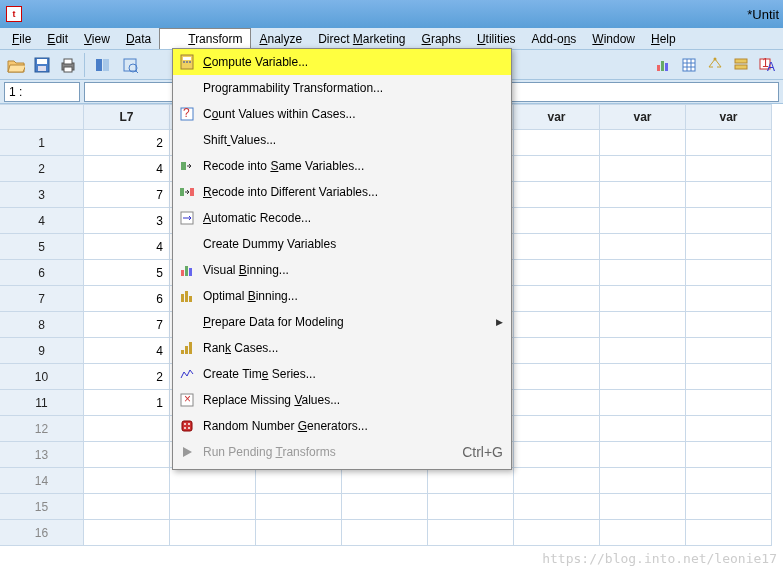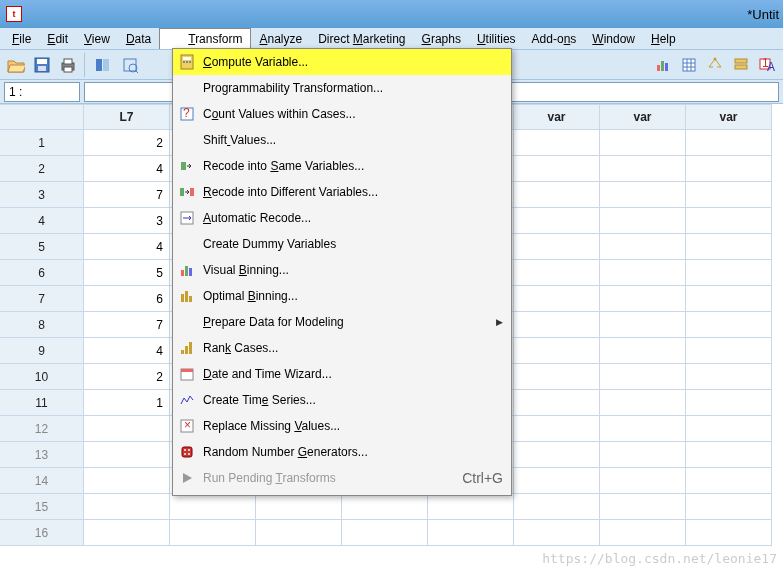--- a/index.html
+++ b/index.html
@@ -386,29 +386,20 @@
           <rect x="2" y="10" width="3" height="4" fill="#c8a030"></rect>
           <rect x="6" y="6" width="3" height="8" fill="#c8a030"></rect>
           <rect x="10" y="2" width="3" height="12" fill="#c8a030"></rect>
         </svg>
       </span>
       <span class="dd-label">Ran<u>k</u> Cases...</span>
     </div>
     <div class="dd-item">
       <span class="dd-icon">
         <svg width="16" height="16">
-          <rect x="2" y="3" width="12" height="11" fill="#fff" stroke="#888"></rect>
-          <rect x="2" y="3" width="12" height="3" fill="#e66"></rect>
-        </svg>
-      </span>
-      <span class="dd-label"><u>D</u>ate and Time Wizard...</span>
-    </div>
-    <div class="dd-item">
-      <span class="dd-icon">
-        <svg width="16" height="16">
           <path d="M2 12 L5 6 L8 10 L11 4 L14 8" stroke="#33c" fill="none"></path>
         </svg>
       </span>
       <span class="dd-label">Create Tim<u>e</u> Series...</span>
     </div>
     <div class="dd-item">
       <span class="dd-icon">
         <svg width="16" height="16">
           <rect x="2" y="2" width="12" height="12" fill="#fff" stroke="#888"></rect>
           <text x="5" y="11" font-size="9" fill="#c33">×</text>
@@ -432,13 +423,13 @@
       <span class="dd-icon">
         <svg width="16" height="16">
           <path d="M4 3 L13 8 L4 13 Z" fill="#999"></path>
         </svg>
       </span>
       <span class="dd-label">Run Pending <u>T</u>ransforms</span>
       <span class="dd-shortcut">Ctrl+G</span>
     </div>
   </div>
 
-<div class="watermark">https://blog.csdn.net/leonie17</div>
+<div class="watermark">https://blog.into.net/leonie17</div>
 
 </body></html>

